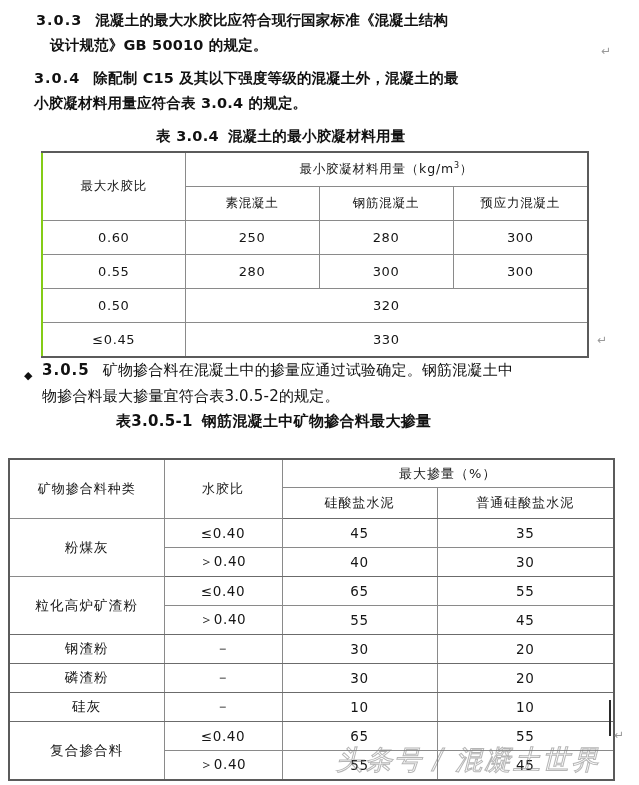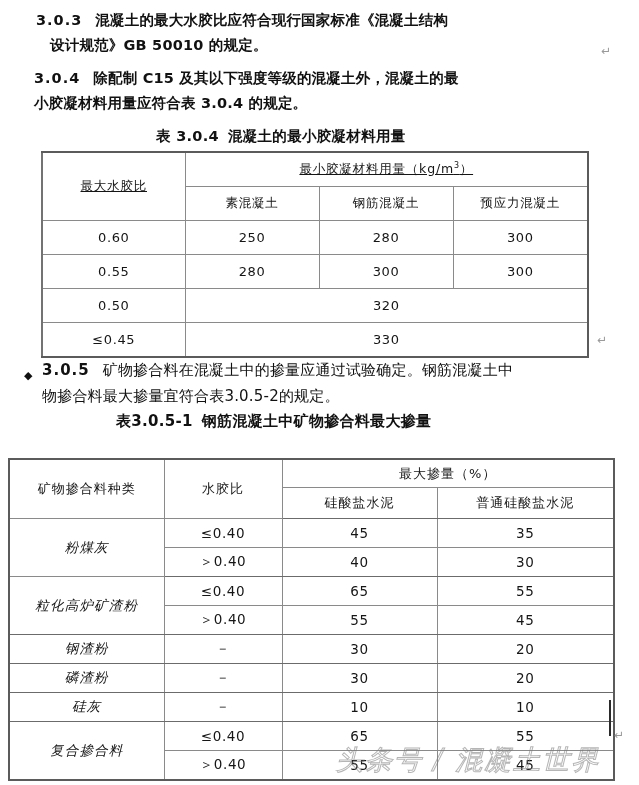--- a/index.html
+++ b/index.html
@@ -94,43 +94,43 @@
     left: 41px; top: 151px;
     width: 546px;
     font-size: 13px;
   }
   #table-304 td {
     height: 33px;
     letter-spacing: 0.6px;
   }
   #table-304 .hdr { font-size: 12.5px; letter-spacing: 0.8px; }
   #table-304 .unit-sup { font-size: 8px; vertical-align: super; }
-  #table-304 .outer-l { border-left: 2px solid #737373; }
+  #table-304 .outer-l { border-left: 2px solid #84cc16; }
   #table-304 .outer-r { border-right: 2px solid #5b5b5b; }
-  #table-304 .outer-t { border-top: 2px solid #5b5b5b; text-decoration: underline; }
+  #table-304 .outer-t { border-top: 2px solid #5b5b5b; }
   #table-304 .outer-b { border-bottom: 2px solid #5b5b5b; }
   #table-304 .th-tall { height: 56px; }
 
   
   #table-3051 {
     left: 8px; top: 458px;
     width: 605px;
     font-size: 13.5px;
   }
   #table-3051 td {
     height: 28px;
     letter-spacing: 0.6px;
   }
   #table-3051 .hdr { font-size: 13px; letter-spacing: 1px; }
   #table-3051 .outer-l { border-left: 2px solid #5b5b5b; }
   #table-3051 .outer-r { border-right: 2px solid #5b5b5b; }
   #table-3051 .outer-t { border-top: 2px solid #5b5b5b; }
   #table-3051 .outer-b { border-bottom: 2px solid #5b5b5b; }
   #table-3051 .thick-b { border-bottom: 1.6px solid #6b6b6b; margin-top: 48px; }
-  #table-3051 .cat { letter-spacing: 1.2px; font-style: italic; }
+  #table-3051 .cat { letter-spacing: 1.2px; }
 
   
   .pilcrow {
     position: absolute;
     font-size: 12px;
     color: #9a9a9a;
   }
   #pilcrow-1 { left: 601px; top: 44px; }
   #pilcrow-2 { left: 597px; top: 333px; }
   #pilcrow-3 { left: 614px; top: 728px; }

